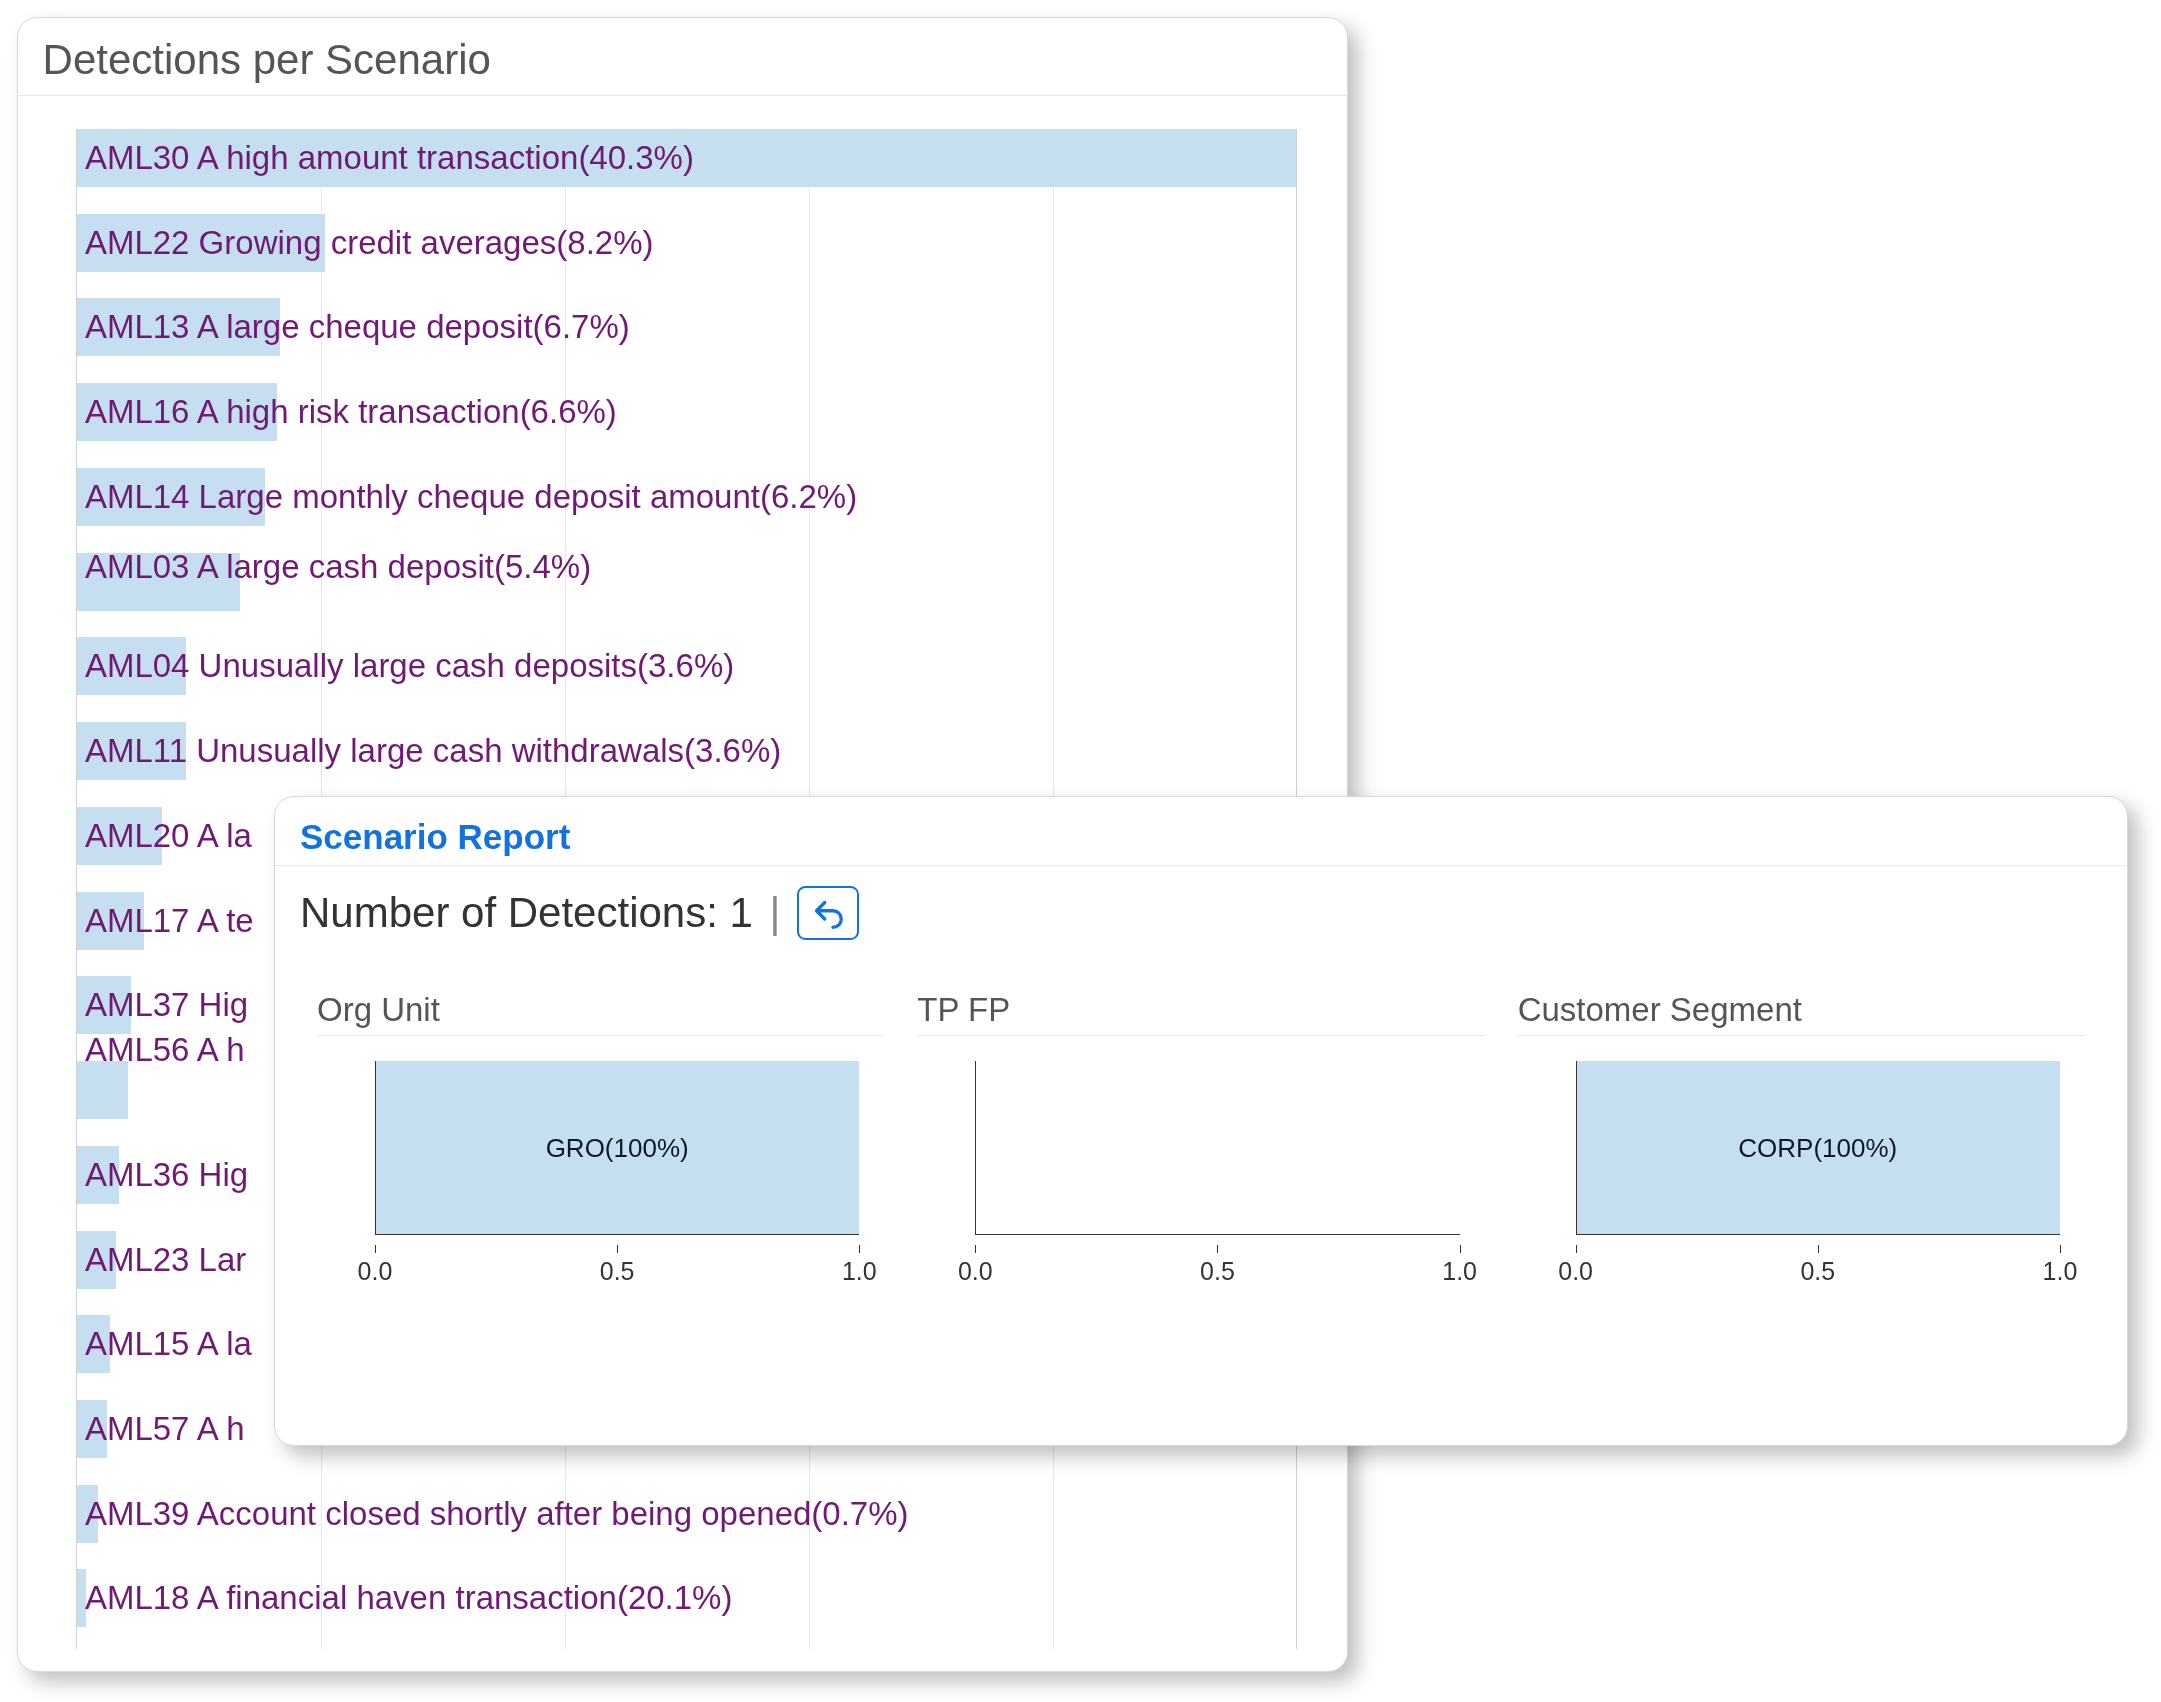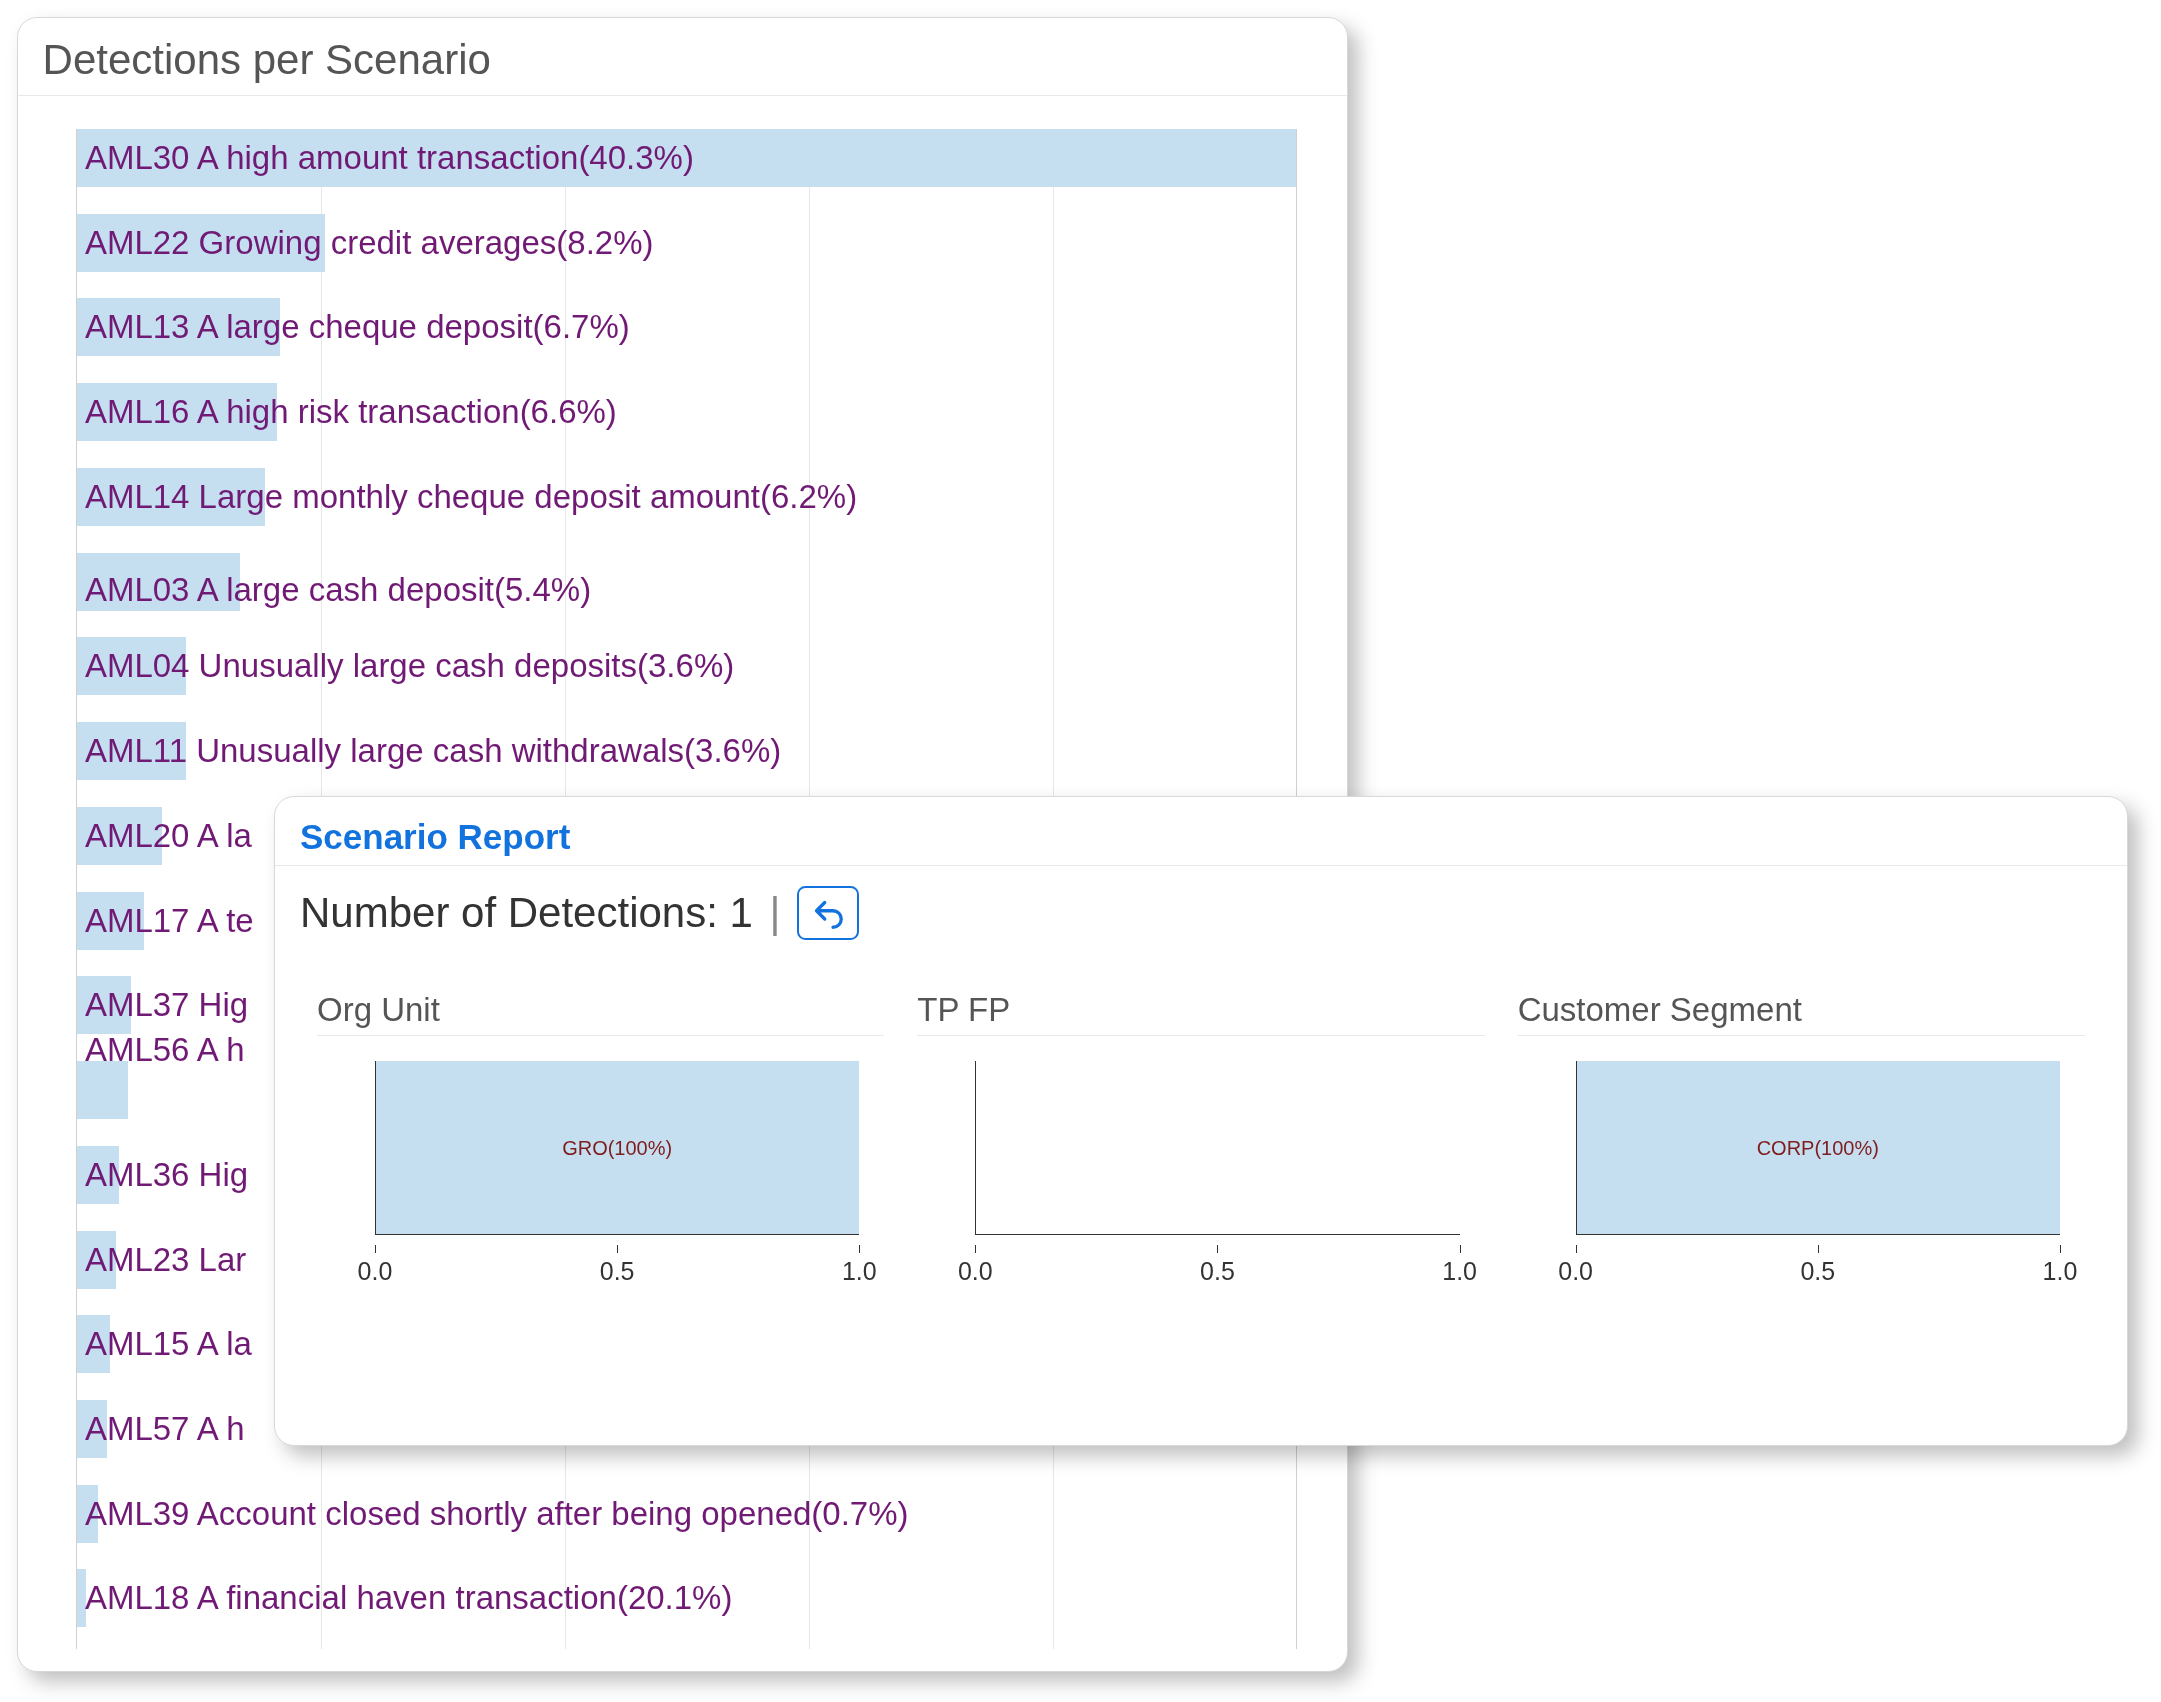--- a/index.html
+++ b/index.html
@@ -140,22 +140,22 @@
   .mini-bar {
     position: absolute;
     left: 58px; right: 25px;
     top: 0; bottom: 43px;
   }
   .mini-bar-label {
     position: absolute;
     left: 50%;
     top: 50%;
     transform: translate(-50%, -50%);
-    font-size: 20px;
-    color: #7f1d1d;
+    font-size: 26px;
+    color: #0f172a;
     white-space: nowrap;
   }
   .mini-tick {
     position: absolute;
     top: 0;
     width: 0;
     height: 8.3px;
     border-left: 1.7px solid #333;
   }
   .mini-tick-lab {
@@ -182,21 +182,21 @@
         <div class="hbar-label" style="top: 0px;">AML30 A high amount transaction(40.3%)</div>
         <div class="hbar" style="top: 85px; width: 248px; background: rgb(197, 223, 240);"></div>
         <div class="hbar-label" style="top: 85px;">AML22 Growing credit averages(8.2%)</div>
         <div class="hbar" style="top: 169px; width: 203px; background: rgb(197, 223, 240);"></div>
         <div class="hbar-label" style="top: 169px;">AML13 A large cheque deposit(6.7%)</div>
         <div class="hbar" style="top: 254px; width: 200px; background: rgb(197, 223, 240);"></div>
         <div class="hbar-label" style="top: 254px;">AML16 A high risk transaction(6.6%)</div>
         <div class="hbar" style="top: 339px; width: 188px; background: rgb(197, 223, 240);"></div>
         <div class="hbar-label" style="top: 339px;">AML14 Large monthly cheque deposit amount(6.2%)</div>
         <div class="hbar" style="top: 424px; width: 163px; background: rgb(197, 223, 240);"></div>
-        <div class="hbar-label" style="top: 432px;">AML03 A large cash deposit(5.4%)</div>
+        <div class="hbar-label" style="top: 409px;">AML03 A large cash deposit(5.4%)</div>
         <div class="hbar" style="top: 508px; width: 109px; background: rgb(197, 223, 240);"></div>
         <div class="hbar-label" style="top: 508px;">AML04 Unusually large cash deposits(3.6%)</div>
         <div class="hbar" style="top: 593px; width: 109px; background: rgb(197, 223, 240);"></div>
         <div class="hbar-label" style="top: 593px;">AML11 Unusually large cash withdrawals(3.6%)</div>
         <div class="hbar" style="top: 678px; width: 85px; background: rgb(197, 223, 240);"></div>
         <div class="hbar-label" style="top: 678px;">AML20 A la</div>
         <div class="hbar" style="top: 763px; width: 67px; background: rgb(197, 223, 240);"></div>
         <div class="hbar-label" style="top: 763px;">AML17 A te</div>
         <div class="hbar" style="top: 847px; width: 54px; background: rgb(197, 223, 240);"></div>
         <div class="hbar-label" style="top: 847px;">AML37 Hig</div>

